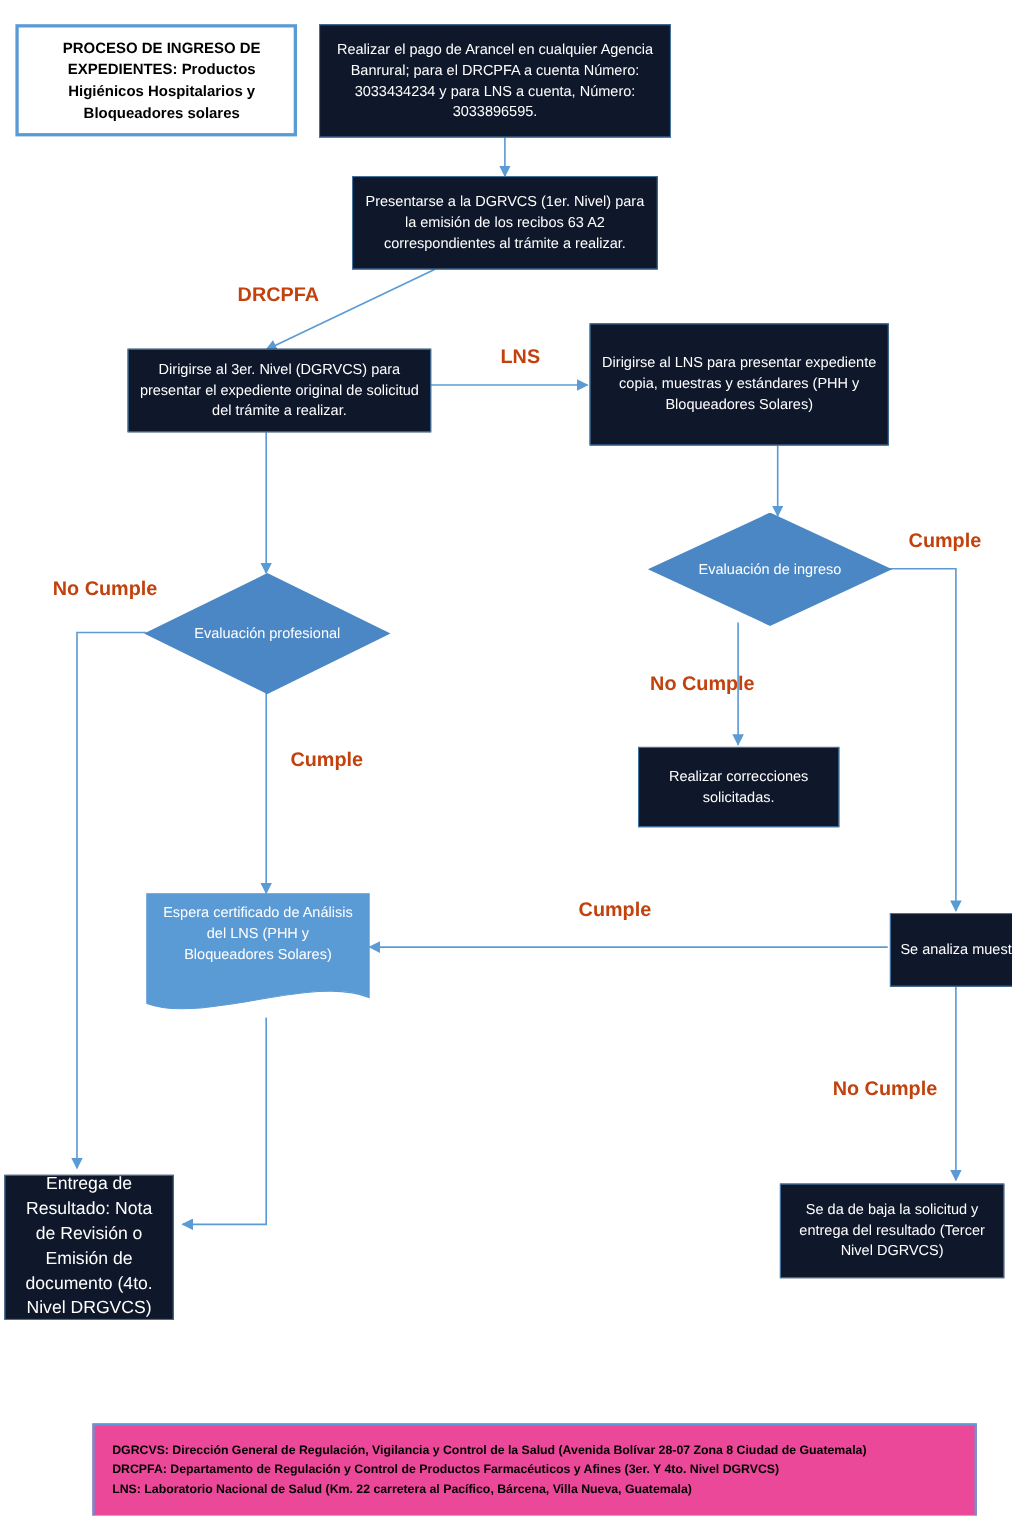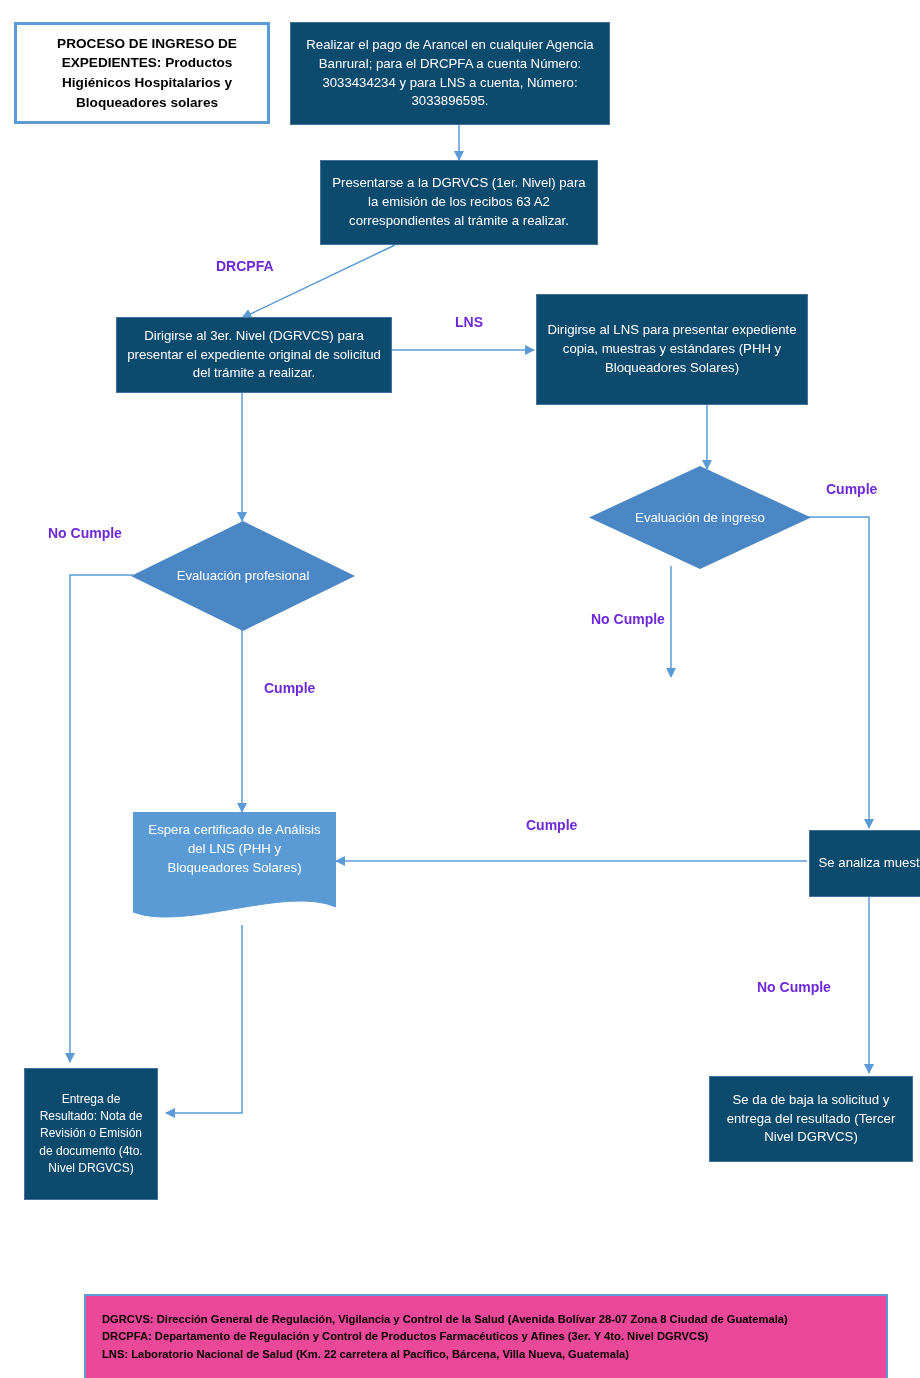--- a/index.html
+++ b/index.html
@@ -29,21 +29,21 @@
     align-items: center;
     justify-content: center;
     text-align: center;
     color: #ffffff;
     font-size: 13.2px;
     line-height: 1.42;
     font-weight: 400;
     padding: 4px 8px;
   }
   .proc {
-    background: #0c4a6e;
+    background: #0f172a;
     border: 1.6px solid #41719C;
   }
   .titlebox {
     background: #ffffff;
     border: 3px solid #5B9BD5;
     color: #000000;
     font-weight: bold;
     font-size: 13.6px;
     line-height: 1.45;
   }
@@ -93,22 +93,22 @@
     text-align: center;
     color: #ffffff;
     font-size: 13.2px;
     line-height: 1.45;
     padding: 0 14px;
   }
 
   
   .elabel {
     position: absolute;
-    color: #6d28d9;
-    font-size: 14px;
+    color: #c2410c;
+    font-size: 18px;
     font-weight: bold;
     white-space: nowrap;
   }
 </style>
 </head>
 <body>
 
 <div id="canvas">
 
   <svg class="edges" viewBox="0 0 920 1378" xmlns="http://www.w3.org/2000/svg">
@@ -168,33 +168,36 @@
   <div class="diamond" style="left:131px; top:521px; width:224px; height:110px;">
     <div class="shape"></div>
     <div class="dlabel">Evaluación profesional</div>
   </div>
 
   <div class="diamond" style="left:589px; top:466px; width:222px; height:103px;">
     <div class="shape"></div>
     <div class="dlabel">Evaluación de ingreso</div>
   </div>
 
+  <div class="node proc" style="left:580px; top:679px; width:183px; height:73px;">
+    <span>Realizar correcciones solicitadas.</span>
+  </div>
 
   <div class="docshape" style="left:133px; top:812px; width:203px; height:113px;">
     <svg class="bg" viewBox="0 0 203 113" preserveAspectRatio="none" xmlns="http://www.w3.org/2000/svg">
       <path d="M0,0 L203,0 L203,95 C152,73 51,120 0,100 Z" fill="#5B9BD5" stroke="#5B9BD5" stroke-width="1"></path>
     </svg>
     <div class="dtext">Espera certificado de Análisis del LNS (PHH y Bloqueadores Solares)</div>
   </div>
 
   <div class="node proc" style="left:809px; top:830px; width:132px; height:67px;">
     <span>Se analiza muestra</span>
   </div>
 
-  <div class="node proc" style="left:24px; top:1068px; width:134px; height:132px; font-size:12px;">
+  <div class="node proc" style="left:4px; top:1068px; width:154px; height:132px; font-size:16px;">
     <span>Entrega de Resultado: Nota de Revisión o Emisión de documento  (4to. Nivel DRGVCS)</span>
   </div>
 
   <div class="node proc" style="left:709px; top:1076px; width:204px; height:86px;">
     <span>Se da de baja la solicitud y entrega del resultado (Tercer Nivel DGRVCS)</span>
   </div>
 
   <div class="elabel" style="left:216px; top:258px;">DRCPFA</div>
 
   <div class="elabel" style="left:455px; top:314px;">LNS</div>

